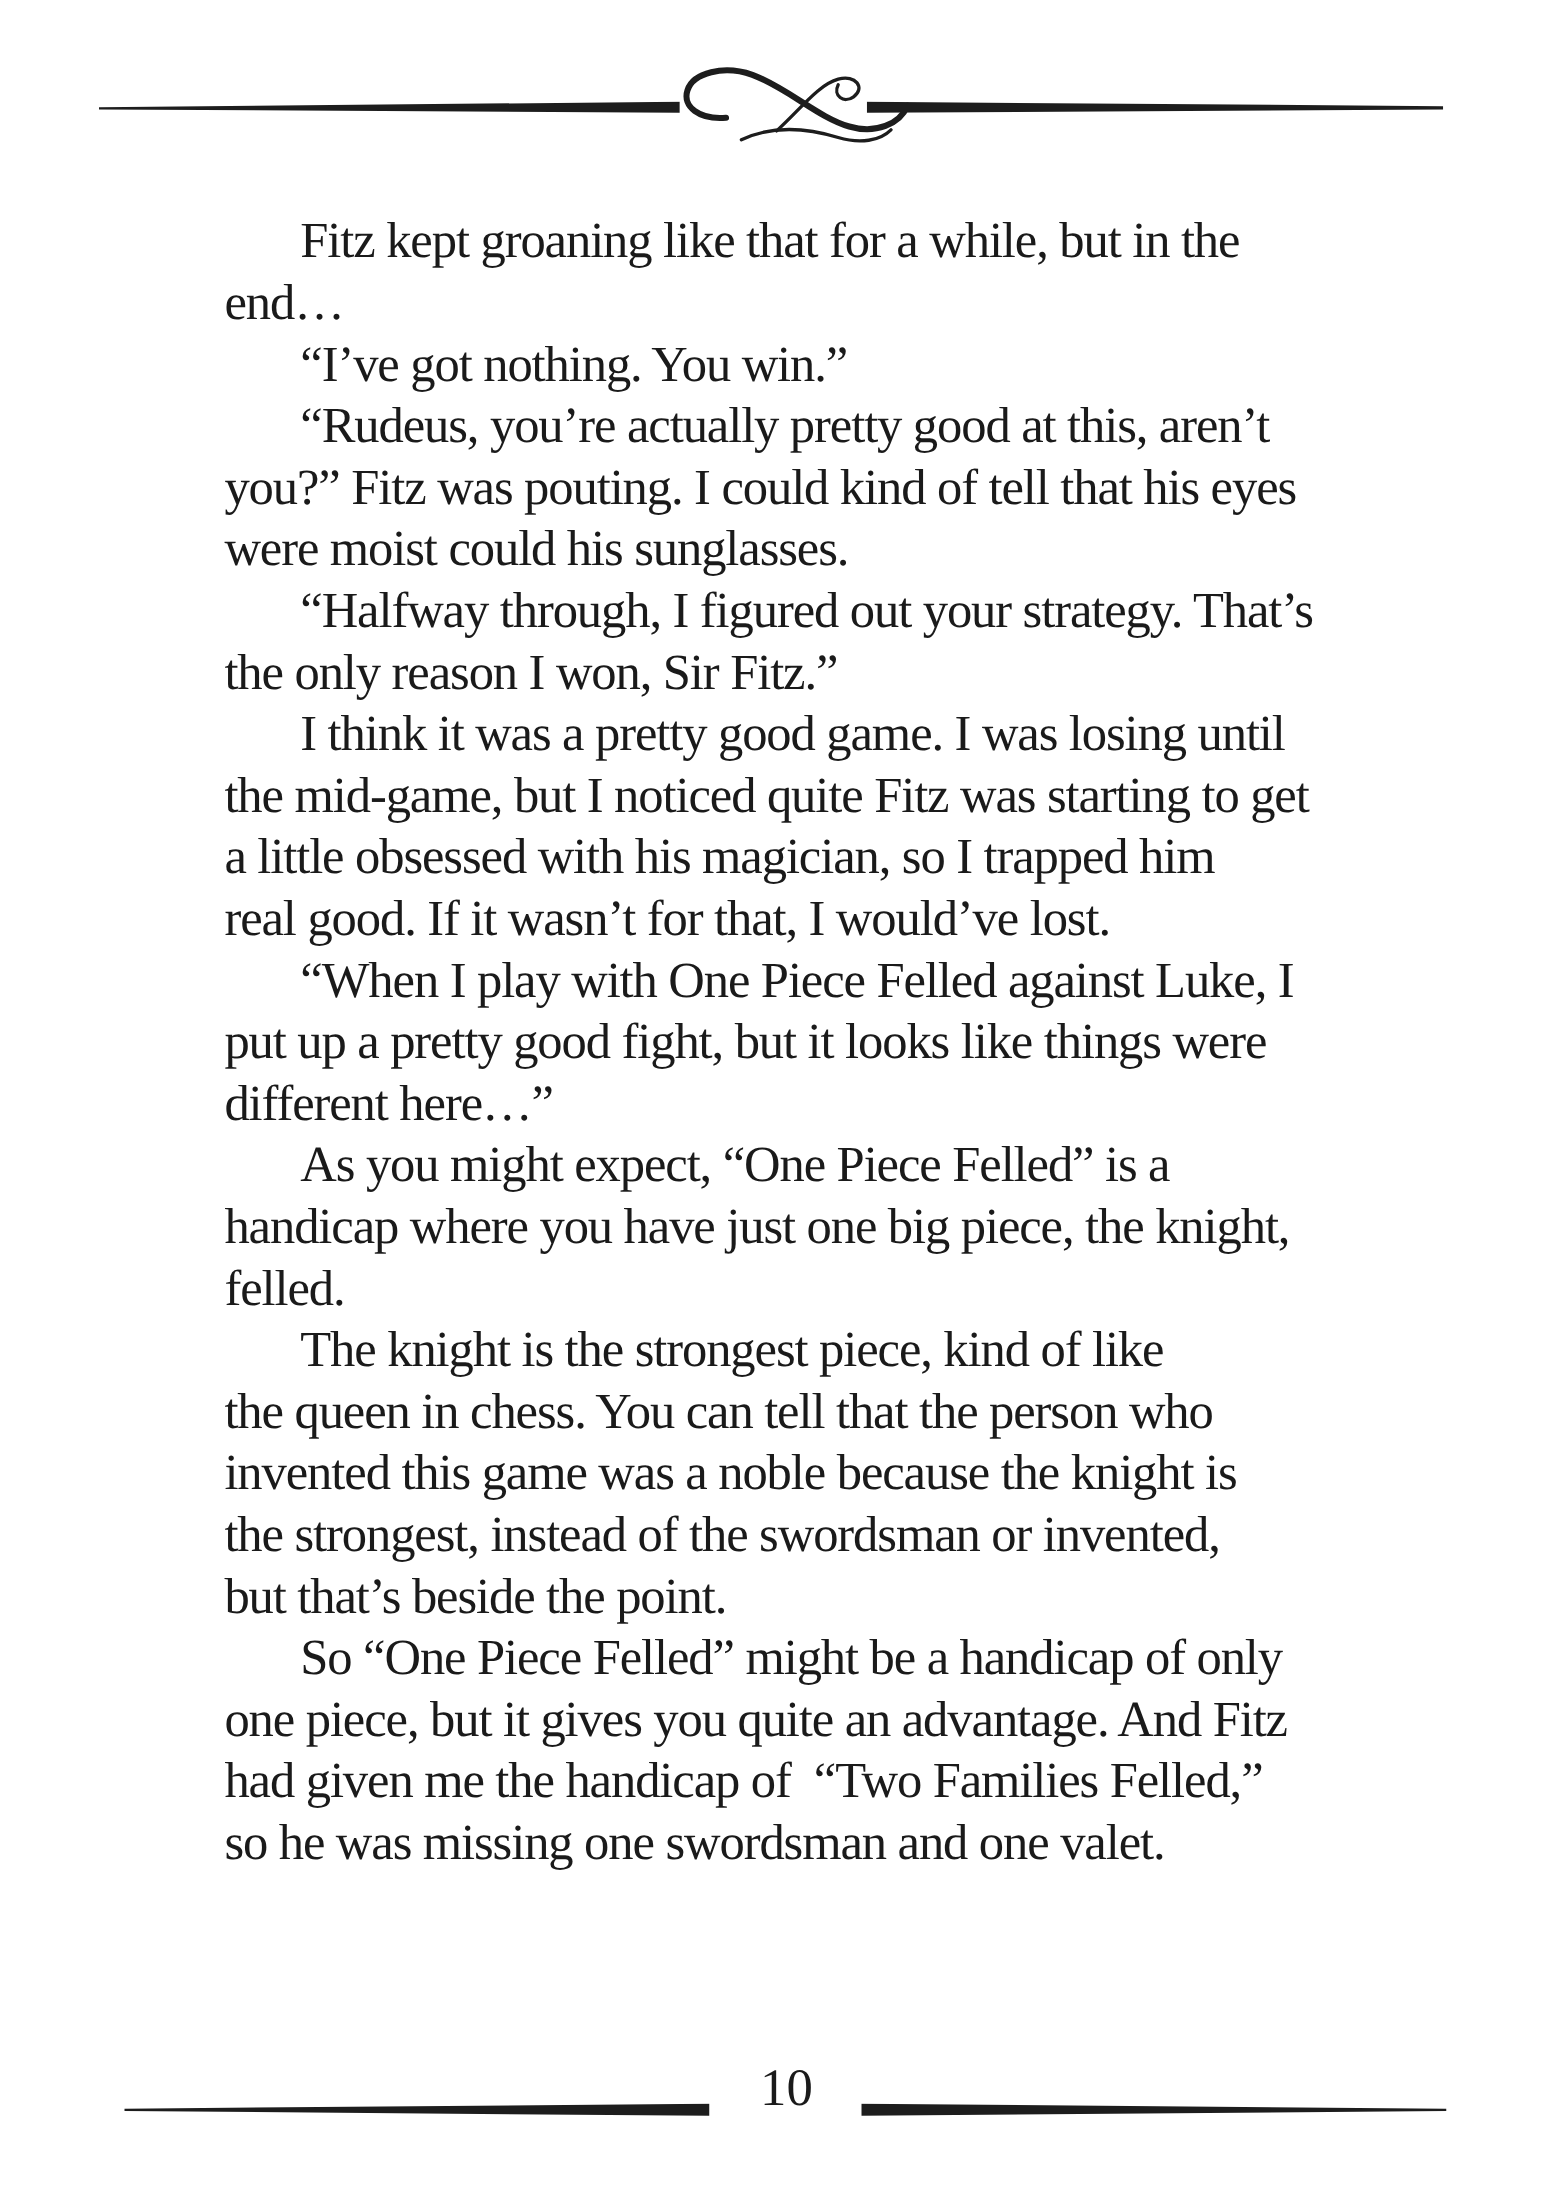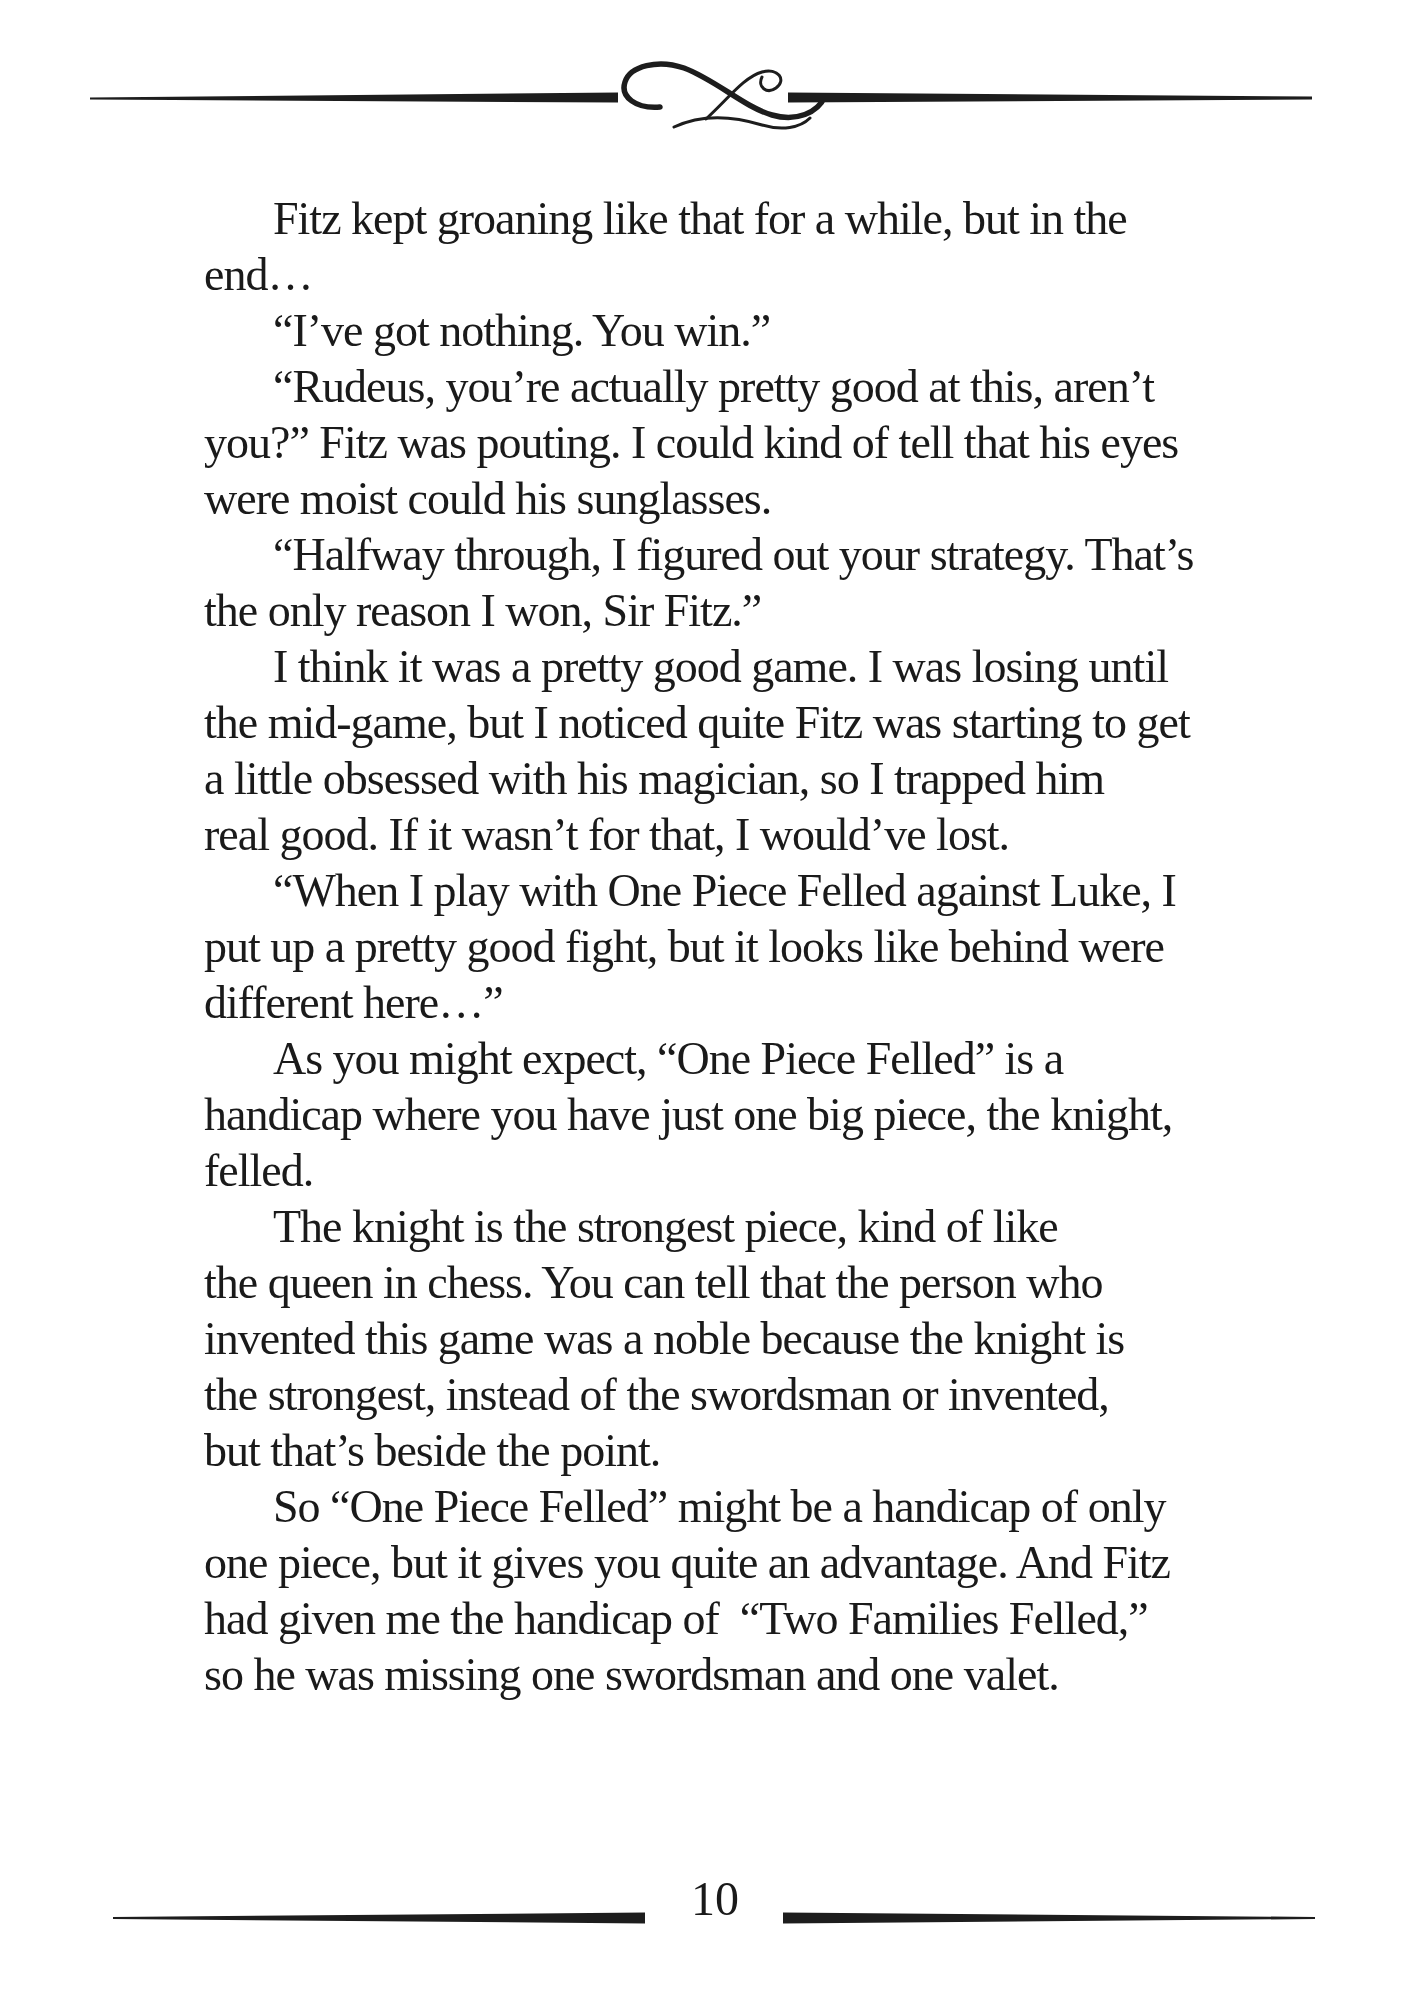--- a/index.html
+++ b/index.html
@@ -88,21 +88,21 @@
         <div class="line">the only reason I won, Sir Fitz.”</div>
       </div>
       <div class="para">
         <div class="line indent">I think it was a pretty good game. I was losing until</div>
         <div class="line">the mid-game, but I noticed quite Fitz was starting to get</div>
         <div class="line">a little obsessed with his magician, so I trapped him</div>
         <div class="line">real good. If it wasn’t for that, I would’ve lost.</div>
       </div>
       <div class="para">
         <div class="line indent">“When I play with One Piece Felled against Luke, I</div>
-        <div class="line">put up a pretty good fight, but it looks like behind were</div>
+        <div class="line">put up a pretty good fight, but it looks like things were</div>
         <div class="line">different here…”</div>
       </div>
       <div class="para">
         <div class="line indent">As you might expect, “One Piece Felled” is a</div>
         <div class="line">handicap where you have just one big piece, the knight,</div>
         <div class="line">felled.</div>
       </div>
       <div class="para">
         <div class="line indent">The knight is the strongest piece, kind of like</div>
         <div class="line">the queen in chess. You can tell that the person who</div>

